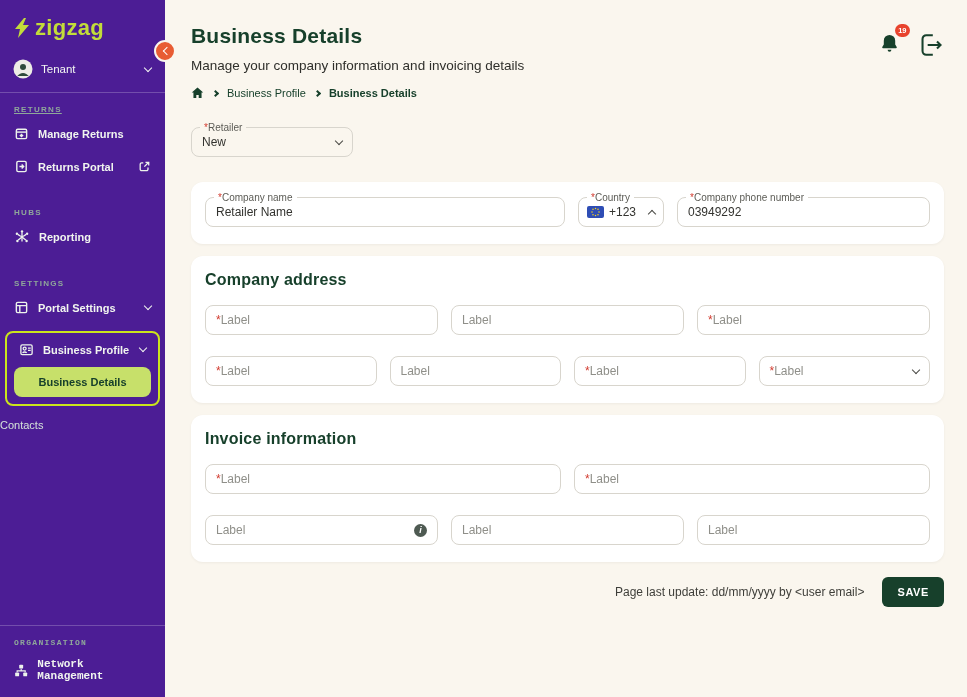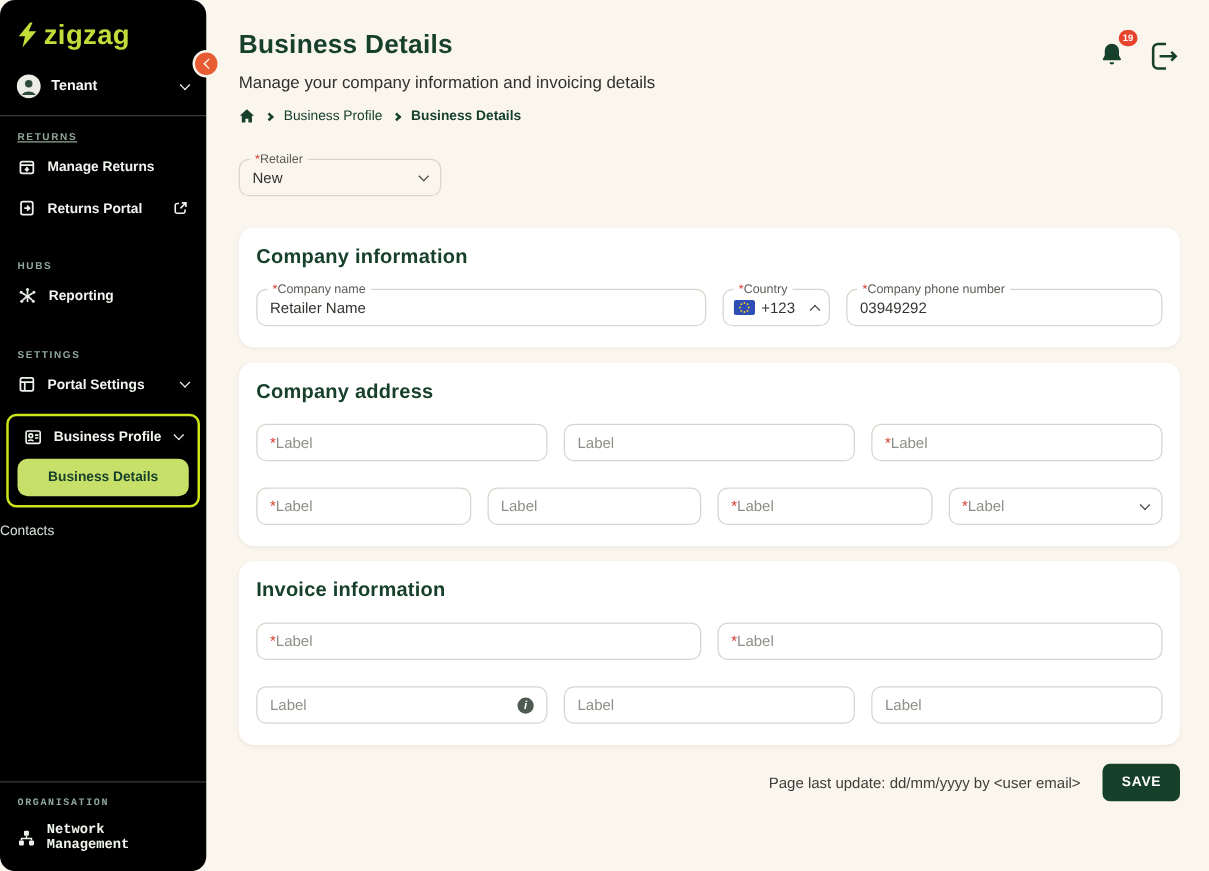--- a/index.html
+++ b/index.html
@@ -4,30 +4,30 @@
 <style>
   * { box-sizing: border-box; margin: 0; padding: 0; }
   body {
     width: 967px; height: 697px; display: flex; overflow: hidden;
     font-family: "Liberation Sans", sans-serif;
     background: #FAF6EE;
   }
   
   .sidebar {
     position: relative; flex: 0 0 165px; width: 165px; height: 100%;
-    background: #000000; color: #EDF3EC; display: flex; flex-direction: column; z-index: 2; border-radius: 12px;
+    background: #4c1d95; color: #EDF3EC; display: flex; flex-direction: column; z-index: 2;
   }
   .logo-row { display: flex; align-items: center; gap: 4px; padding: 15px 12px 10px 13px; }
   .logo-text { font-size: 22px; font-weight: 800; color: #C3DC3A; letter-spacing: .3px; }
   .collapse-btn {
     position: absolute; top: 40px; right: -11px; width: 22px; height: 22px; border-radius: 50%;
     background: #E85C33; border: 2px solid #FAF6EE; color: #fff;
     display: flex; align-items: center; justify-content: center; cursor: pointer;
   }
-  .tenant-row { display: flex; align-items: center; gap: 8px; padding: 8px 14px 13px 13px; font-size: 11.5px; font-weight: 700; color: #F4F7F3; cursor: pointer; }
+  .tenant-row { display: flex; align-items: center; gap: 8px; padding: 8px 14px 13px 13px; font-size: 11.5px; font-weight: 400; color: #F4F7F3; cursor: pointer; }
   .tenant-row .chev { margin-left: auto; }
   .sb-divider { height: 1px; background: rgba(255,255,255,.22); }
   .section-title { font-size: 8px; letter-spacing: 1.3px; font-weight: 700; color: #8FA89A; margin: 25px 14px 3px; }
   .section-title.first { margin-top: 12px; text-decoration: underline; }
   .nav-item { display: flex; align-items: center; gap: 9px; padding: 8px 8px; margin: 1px 6px; font-size: 11px; font-weight: 700; color: #F1F5EF; border-radius: 6px; cursor: pointer; }
   .nav-item .trail { margin-left: auto; display: flex; align-items: center; }
   .bp-group { margin: 7px 5px 0; border: 2.5px solid #CBE41C; border-radius: 8px; padding: 0 2px 7px; }
   .bp-group .nav-item { margin: 1px 2px; }
   .active-pill { margin: 2px 5px 0; padding: 9px 4px; text-align: center; background: #C7E06A; color: #17402B; border-radius: 8px; font-size: 11px; font-weight: 700; cursor: pointer; }
   .contacts-item { margin-top: 13px; font-size: 11px; font-weight: 500; color: #D5E2D9; cursor: pointer; }
@@ -226,21 +226,20 @@
         <span class="req">*</span>
         <span>Retailer</span>
       </span>
     <span>New</span>
     <span class="trail-end">
         <span class="chev down"></span>
       </span>
   </div>
 
   <section class="card first">
-    <h2 class="card-title">Company information</h2>
     <div class="frow">
       <div class="field name-field">
         <span class="float-label">
             <span class="req">*</span>
             <span>Company name</span>
           </span>
         <span>Retailer Name</span>
       </div>
       <div class="field country-field">
         <span class="float-label">

